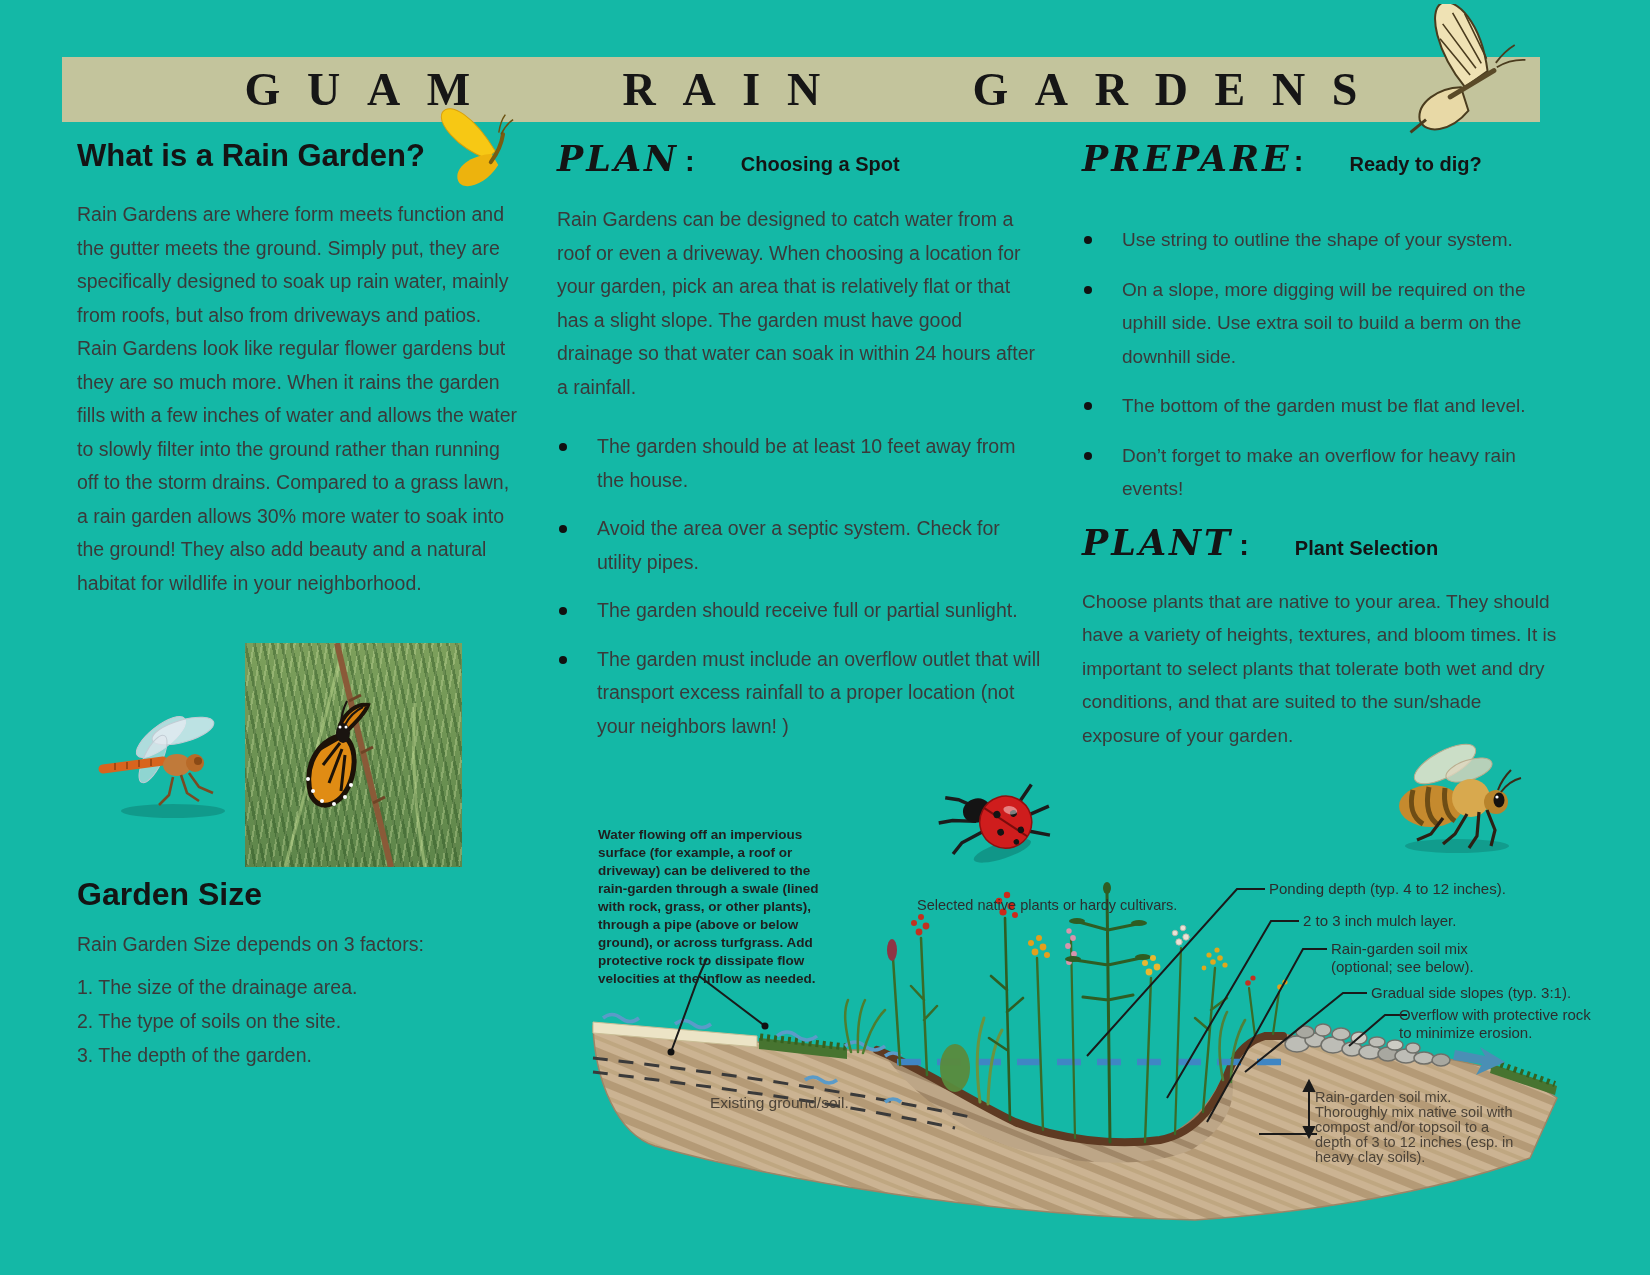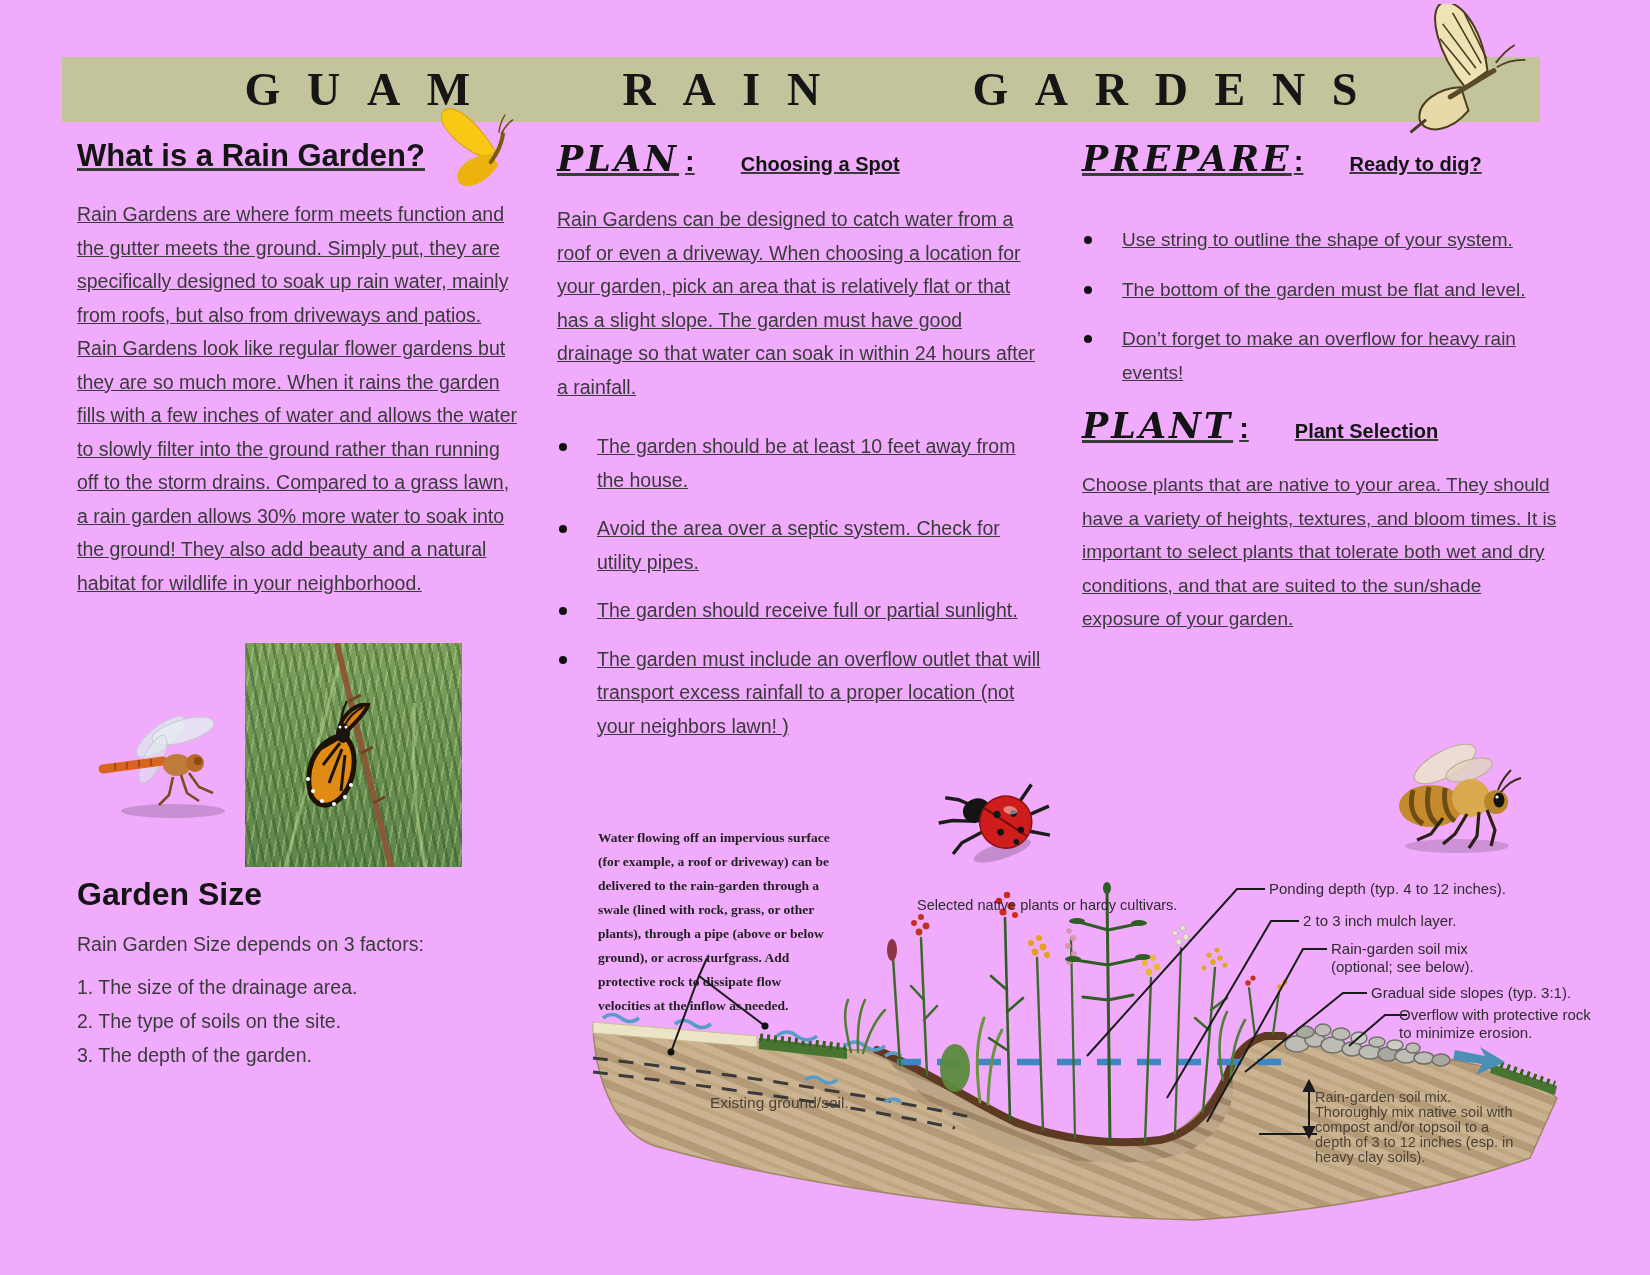--- a/index.html
+++ b/index.html
@@ -1,26 +1,26 @@
 <!DOCTYPE html>
 <html><head>
 <meta charset="utf-8">
 <style>
   html,body{margin:0;padding:0;background:#fff;}
-  #page{position:relative;width:1650px;height:1275px;background:#f0abfc;overflow:hidden;
+  #page{position:relative;width:1650px;height:1275px;background:#14b8a6;overflow:hidden;
         font-family:"Liberation Sans",sans-serif;color:#3a3a3a;}
 
   
   .banner{position:absolute;left:62px;top:57px;width:1478px;height:65px;background:#c3c49c;
           display:flex;align-items:center;justify-content:center;}
   .banner-title{font-family:"Liberation Serif",serif;font-weight:bold;font-size:46px;
           letter-spacing:.58em;word-spacing:1.9em;color:#161616;white-space:nowrap;padding-left:.58em;}
 
   
-  .col{position:absolute;top:138px;text-decoration:underline;}
+  .col{position:absolute;top:138px;}
   .col-left{left:77px;width:448px;}
   .col-mid{left:557px;width:486px;}
   .col-right{left:1082px;width:478px;}
   h2.big{font-size:31px;font-weight:bold;color:#141414;margin:0;font-family:"Liberation Sans",sans-serif;}
   .sec-head{display:flex;align-items:baseline;}
   .script{font-family:"DejaVu Serif",serif;font-style:italic;font-weight:bold;font-size:35px;
           color:#141414;letter-spacing:3px;}
   .colon{font-size:29px;font-weight:bold;color:#141414;margin-left:6px;}
   .sec-title{font-size:20px;font-weight:bold;color:#141414;margin-left:46px;}
   p.body{font-size:19.5px;line-height:33.5px;margin:24px 0 0;}
@@ -49,22 +49,22 @@
        repeating-linear-gradient(100deg, rgba(215,232,170,.30) 0 2px, rgba(0,0,0,0) 2px 8px),
        linear-gradient(180deg,#7da05c,#5d854a);}
   .swallowtail{left:1398px;top:4px;width:152px;height:144px;z-index:5;}
   .yellow-bfly{left:440px;top:90px;width:100px;height:105px;z-index:6;}
   .dragonfly{left:95px;top:685px;width:155px;height:145px;}
   .bee{left:1383px;top:726px;width:148px;height:132px;}
 
   
   .diagram{position:absolute;left:555px;top:750px;width:1095px;height:505px;}
   .diagram svg.scene{position:absolute;left:0;top:0;}
-  .note{position:absolute;left:43px;top:76px;width:234px;font-size:13.5px;line-height:24px;
-        font-weight:bold;color:#1f1f1f;font-family:Liberation Serif, serif;}
+  .note{position:absolute;left:43px;top:76px;width:234px;font-size:13.5px;line-height:18px;
+        font-weight:bold;color:#1f1f1f;}
   .lbl{position:absolute;font-weight:normal;color:#2d2d2d;font-size:15px;line-height:18px;white-space:nowrap;}
   .lbl-native{left:362px;top:146px;font-size:14.5px;}
   .lbl-ponding{left:714px;top:130px;}
   .lbl-mulch{left:748px;top:162px;}
   .lbl-soilopt{left:776px;top:190px;width:172px;white-space:normal;}
   .lbl-slopes{left:816px;top:234px;}
   .lbl-overflow{left:844px;top:256px;width:196px;white-space:normal;}
   .lbl-existing{left:155px;top:344px;font-size:15.5px;color:#4c4338;}
   .lbl-detail{left:760px;top:340px;width:206px;white-space:normal;color:#4c4338;
               font-size:14.5px;line-height:15px;}
@@ -184,20 +184,24 @@
       <span class="colon" style="margin-left:2px">:</span>
       <span class="sec-title">Ready to dig?</span>
     </div>
     <ul class="bullets">
       <li>
           <span class="dot"></span>
           <span class="txt">Use string to outline the shape of your system.</span>
         </li>
       <li>
           <span class="dot"></span>
+          <span class="txt">On a slope, more digging will be required on the uphill side.  Use extra soil to build a berm on the downhill side.</span>
+        </li>
+      <li>
+          <span class="dot"></span>
           <span class="txt">The bottom of the garden must be flat and level.</span>
         </li>
       <li>
           <span class="dot"></span>
           <span class="txt">Don’t forget to make an overflow for heavy rain events!</span>
         </li>
     </ul>
     <div class="sec-head plant-head">
       <span class="script">PLANT</span>
       <span class="colon">:</span>

